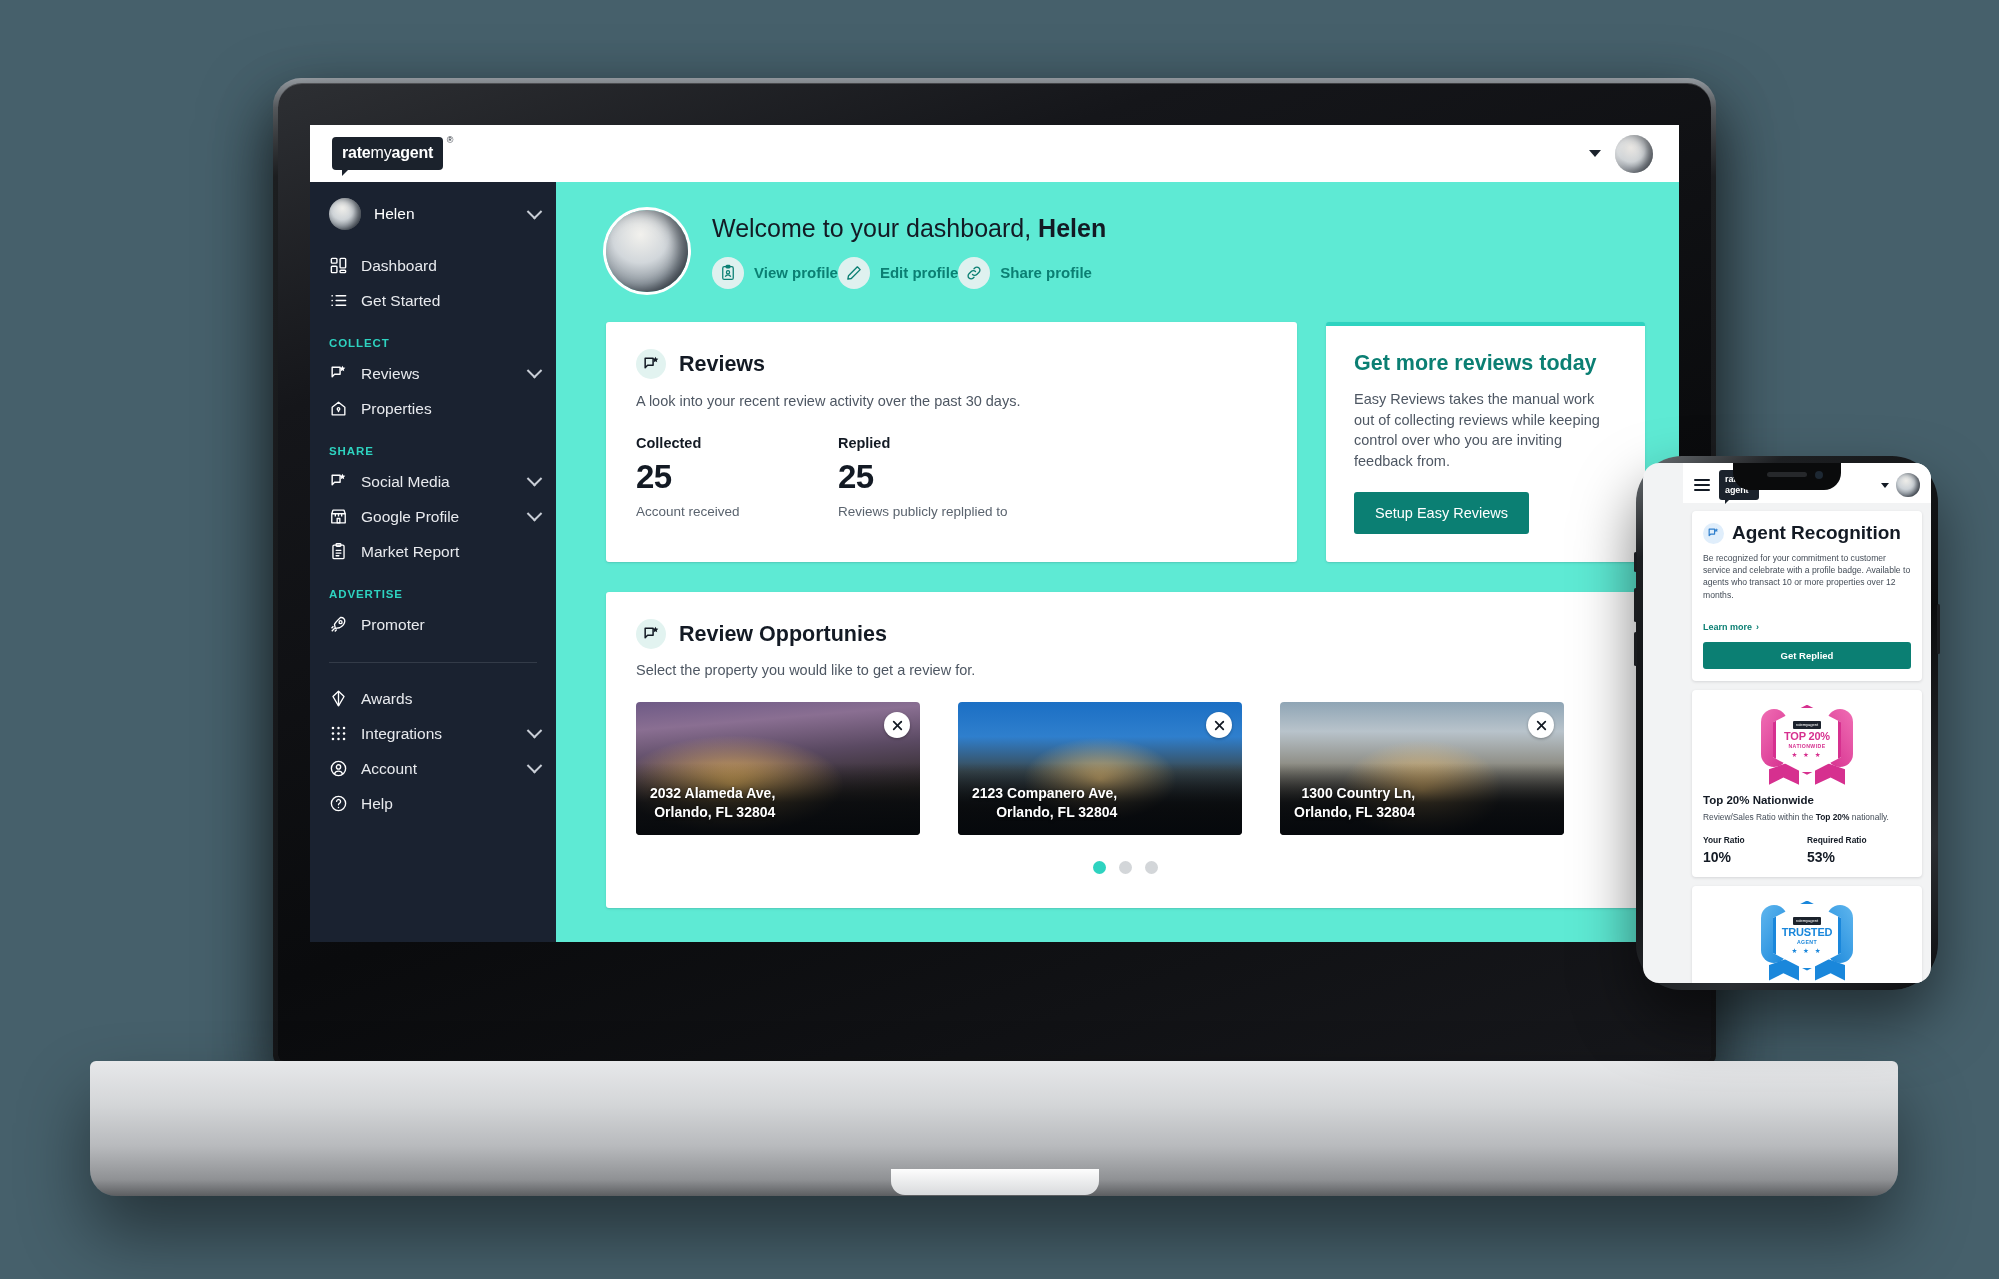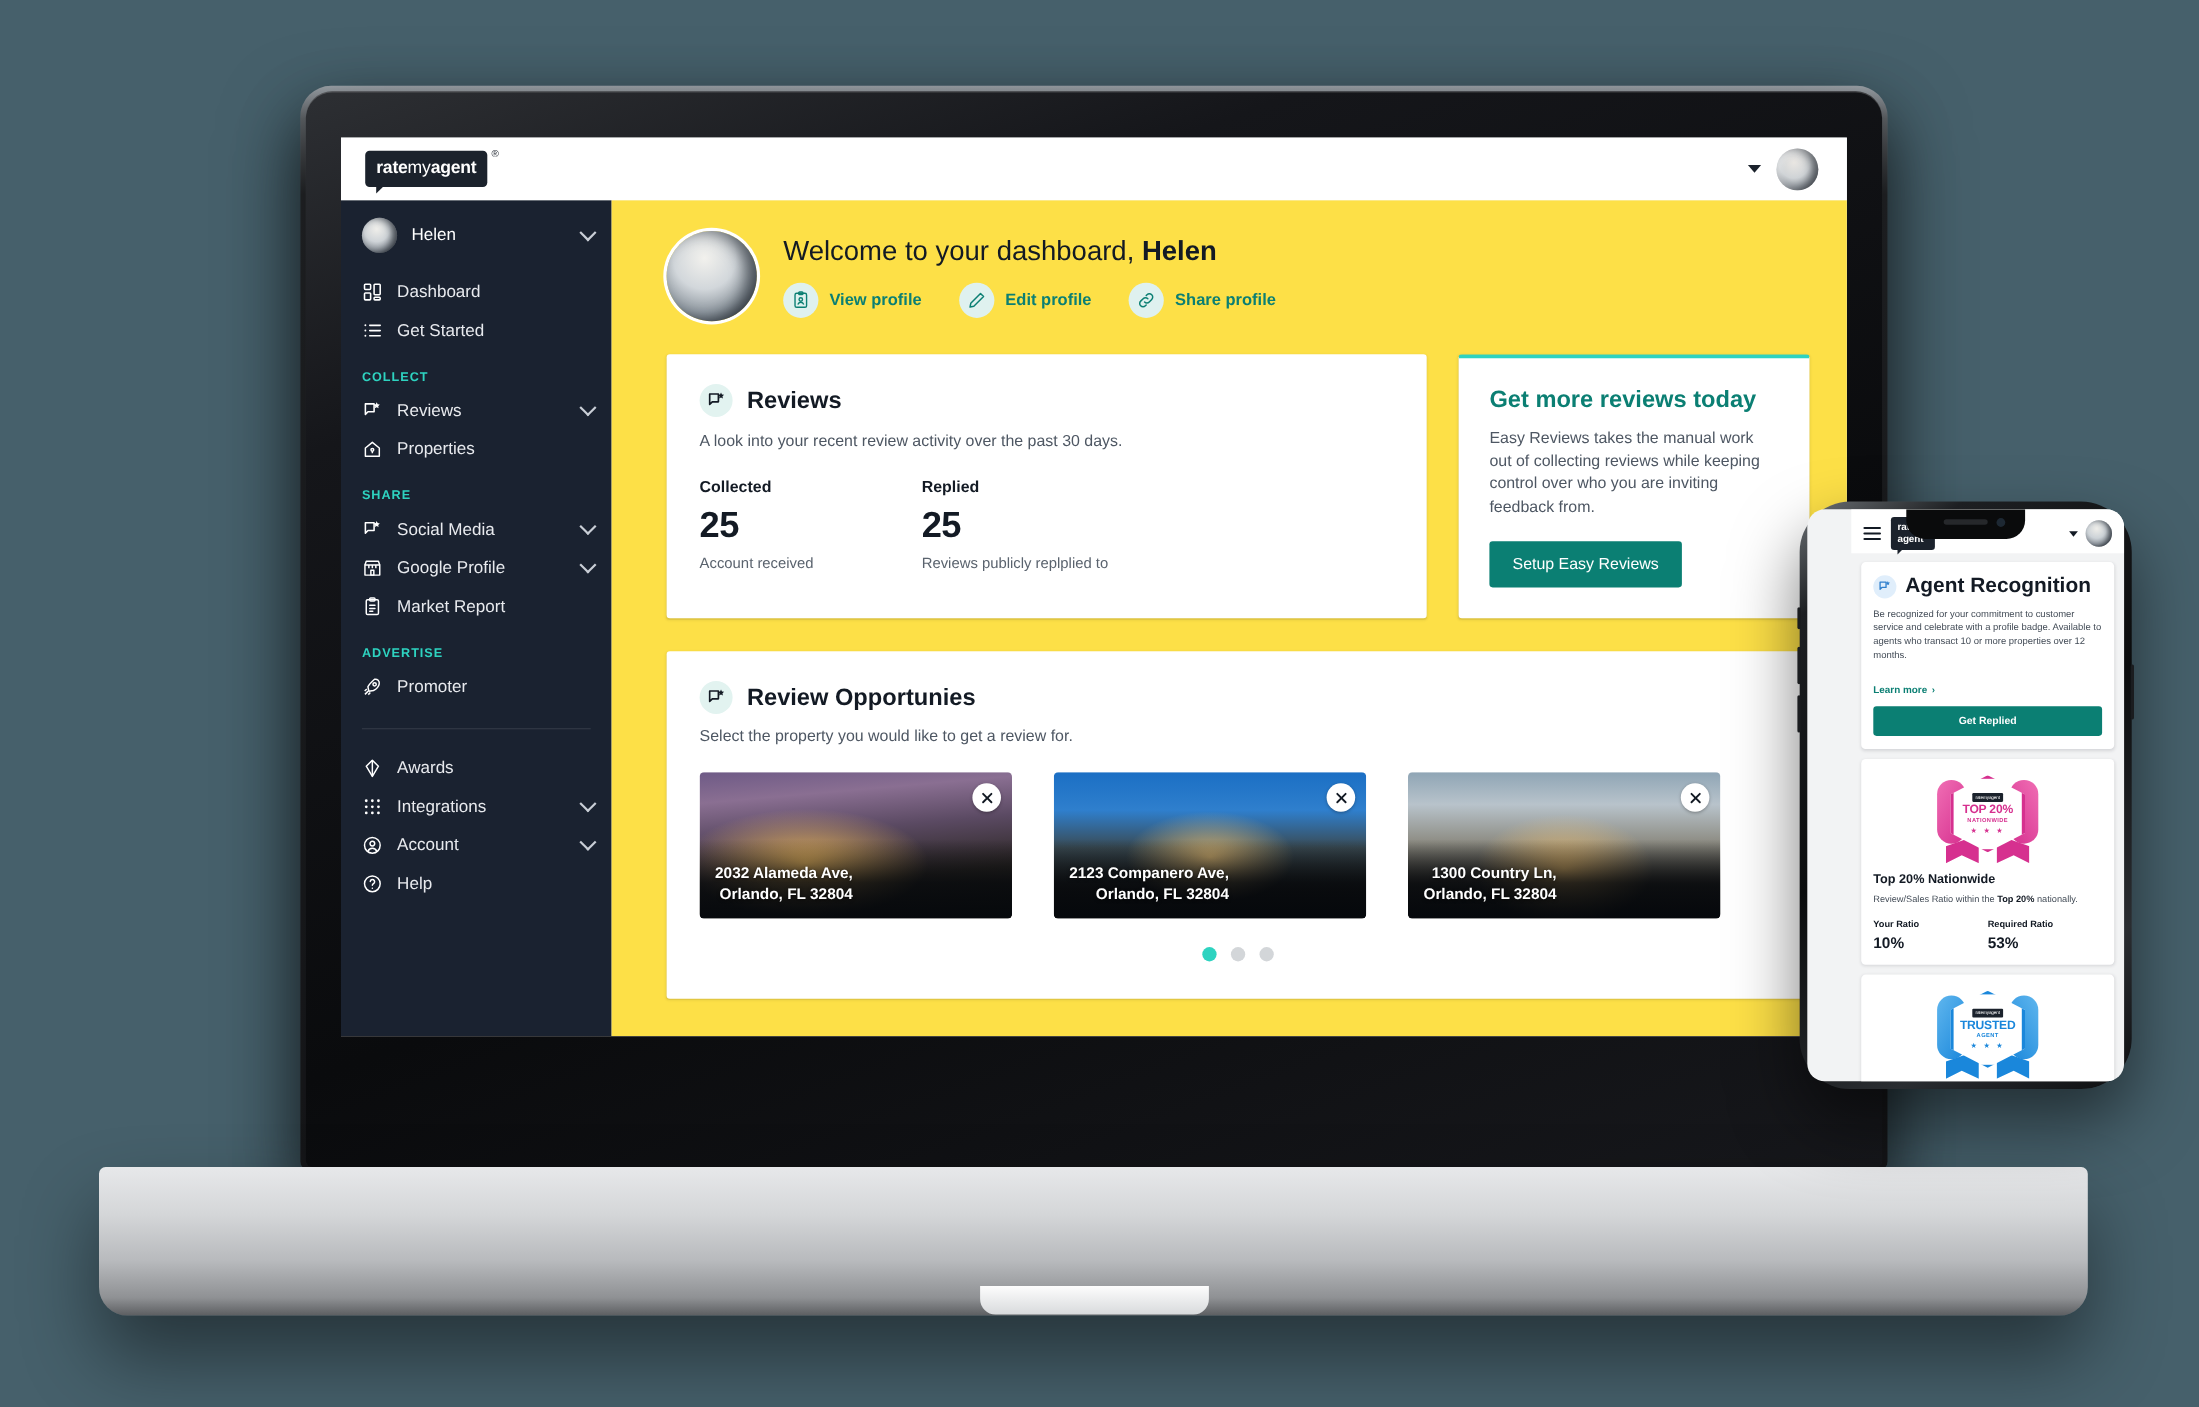--- a/index.html
+++ b/index.html
@@ -91,31 +91,31 @@
   }
   .sb-ico { width:19px; height:19px; flex:0 0 19px; display:block; }
   .sb-ico svg { width:19px;height:19px; display:block; }
   .sb-section {
     color:#2ed3c0; font-size:11.5px; font-weight:700; letter-spacing:.9px;
     padding: 19px 19px 7px;
   }
   .sb-divider { height:1px; background:#333b48; margin: 20px 19px 18px; }
 
   
-  .main { flex:1; background:#fde047; padding: 28px 34px 0 50px; overflow:hidden; }
+  .main { flex:1; background:#5eead4; padding: 28px 34px 0 50px; overflow:hidden; }
   .welcome { display:flex; align-items:center; gap:24px; margin-bottom:30px; }
   .avatar-lg {
     width:82px;height:82px;border-radius:50%;
     background: radial-gradient(circle at 42% 30%, #f2f1ed 0%, #d2d7db 38%, #9099a1 66%, #2c333c 100%);
     box-shadow: inset -9px 0 14px rgba(14,20,28,.55), 0 0 0 3px #fff;
     flex:0 0 82px;
   }
   .welcome-title { font-size:25px; color:#131a24; font-weight:400; margin-bottom:14px; }
   .welcome-title b { font-weight:700; }
-  .prof-actions { display:flex; align-items:center; gap:34px; }
+  .prof-actions { display:flex; align-items:center; }
   .prof-act { display:flex; align-items:center; gap:10px; color:#0b7f73; font-size:15px; font-weight:700; cursor:pointer; }
   .prof-act .pico { width:32px;height:32px;border-radius:50%;background:#dff1ef;display:flex;align-items:center;justify-content:center;flex:0 0 32px;}
   .prof-act .pico svg { width:18px;height:18px; }
 
   .cards-row { display:flex; gap:29px; margin-bottom:30px; }
   .card {
     background:#fff; border-radius:3px; box-shadow:0 1px 3px rgba(20,25,35,.10), 0 1px 1px rgba(20,25,35,.06);
   }
   .card-reviews { flex: 1 1 auto; padding: 27px 30px 32px; }
   .card-head { display:flex; align-items:center; gap:13px; margin-bottom:14px; }

